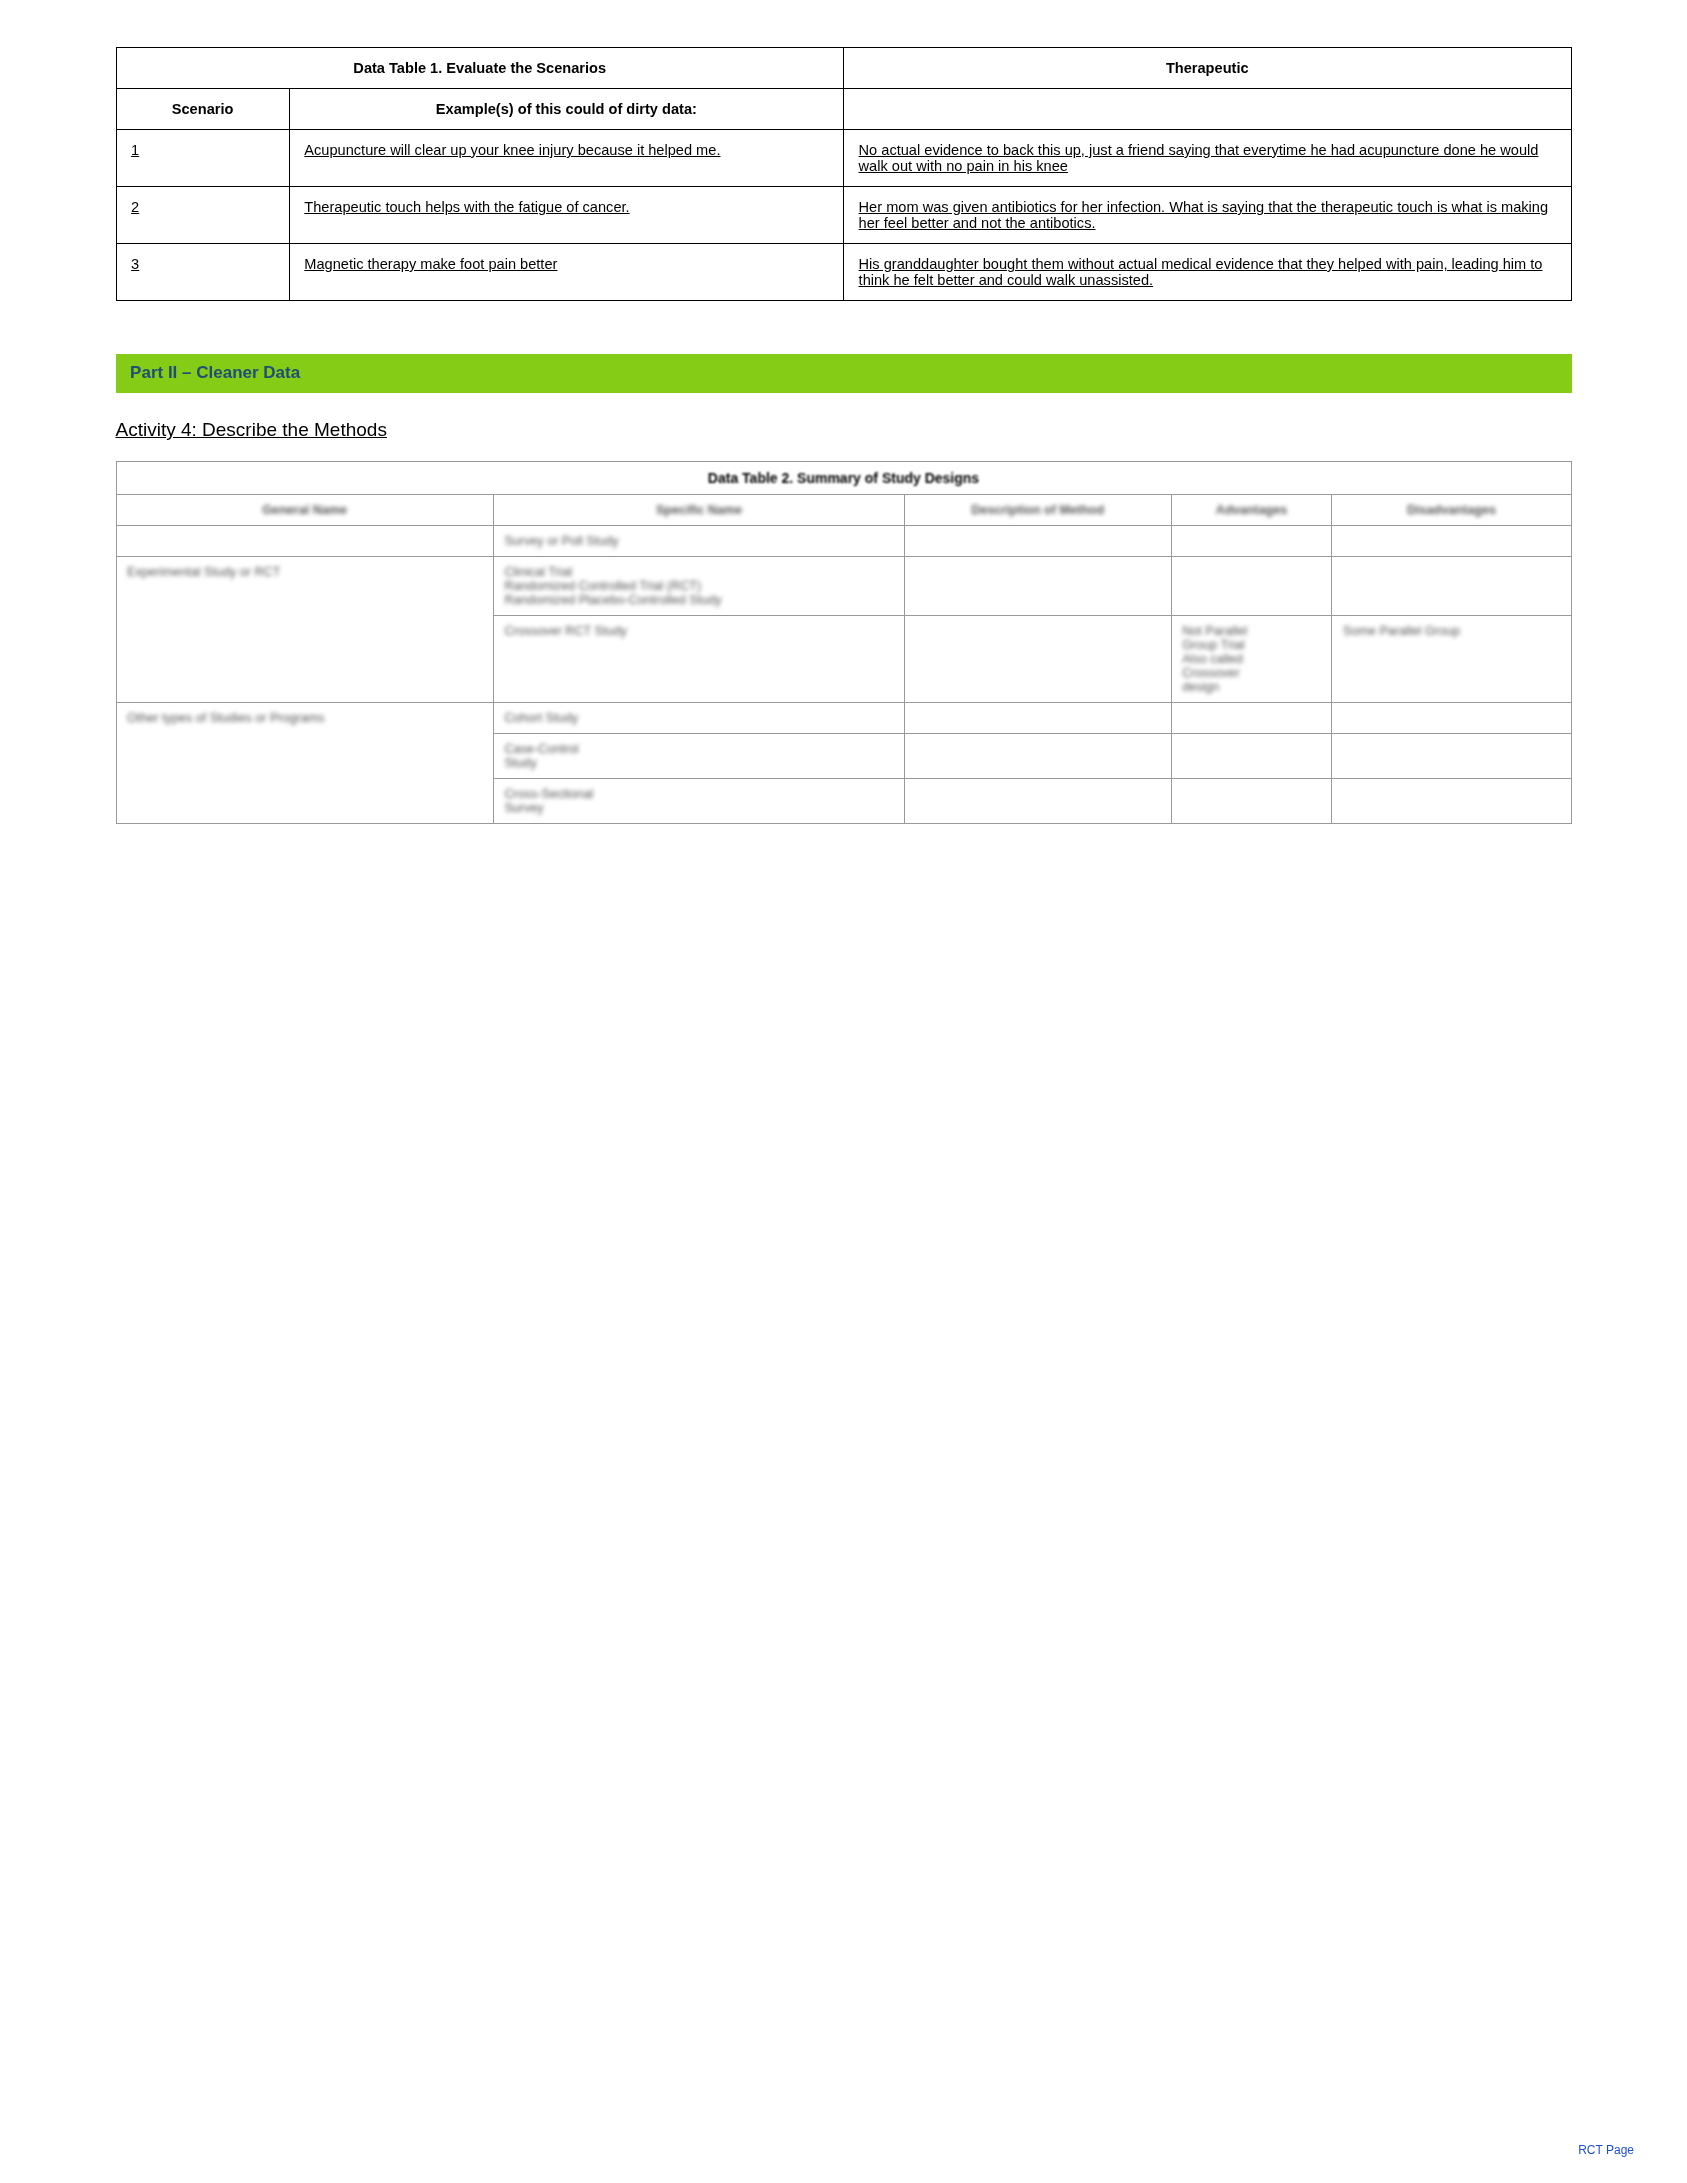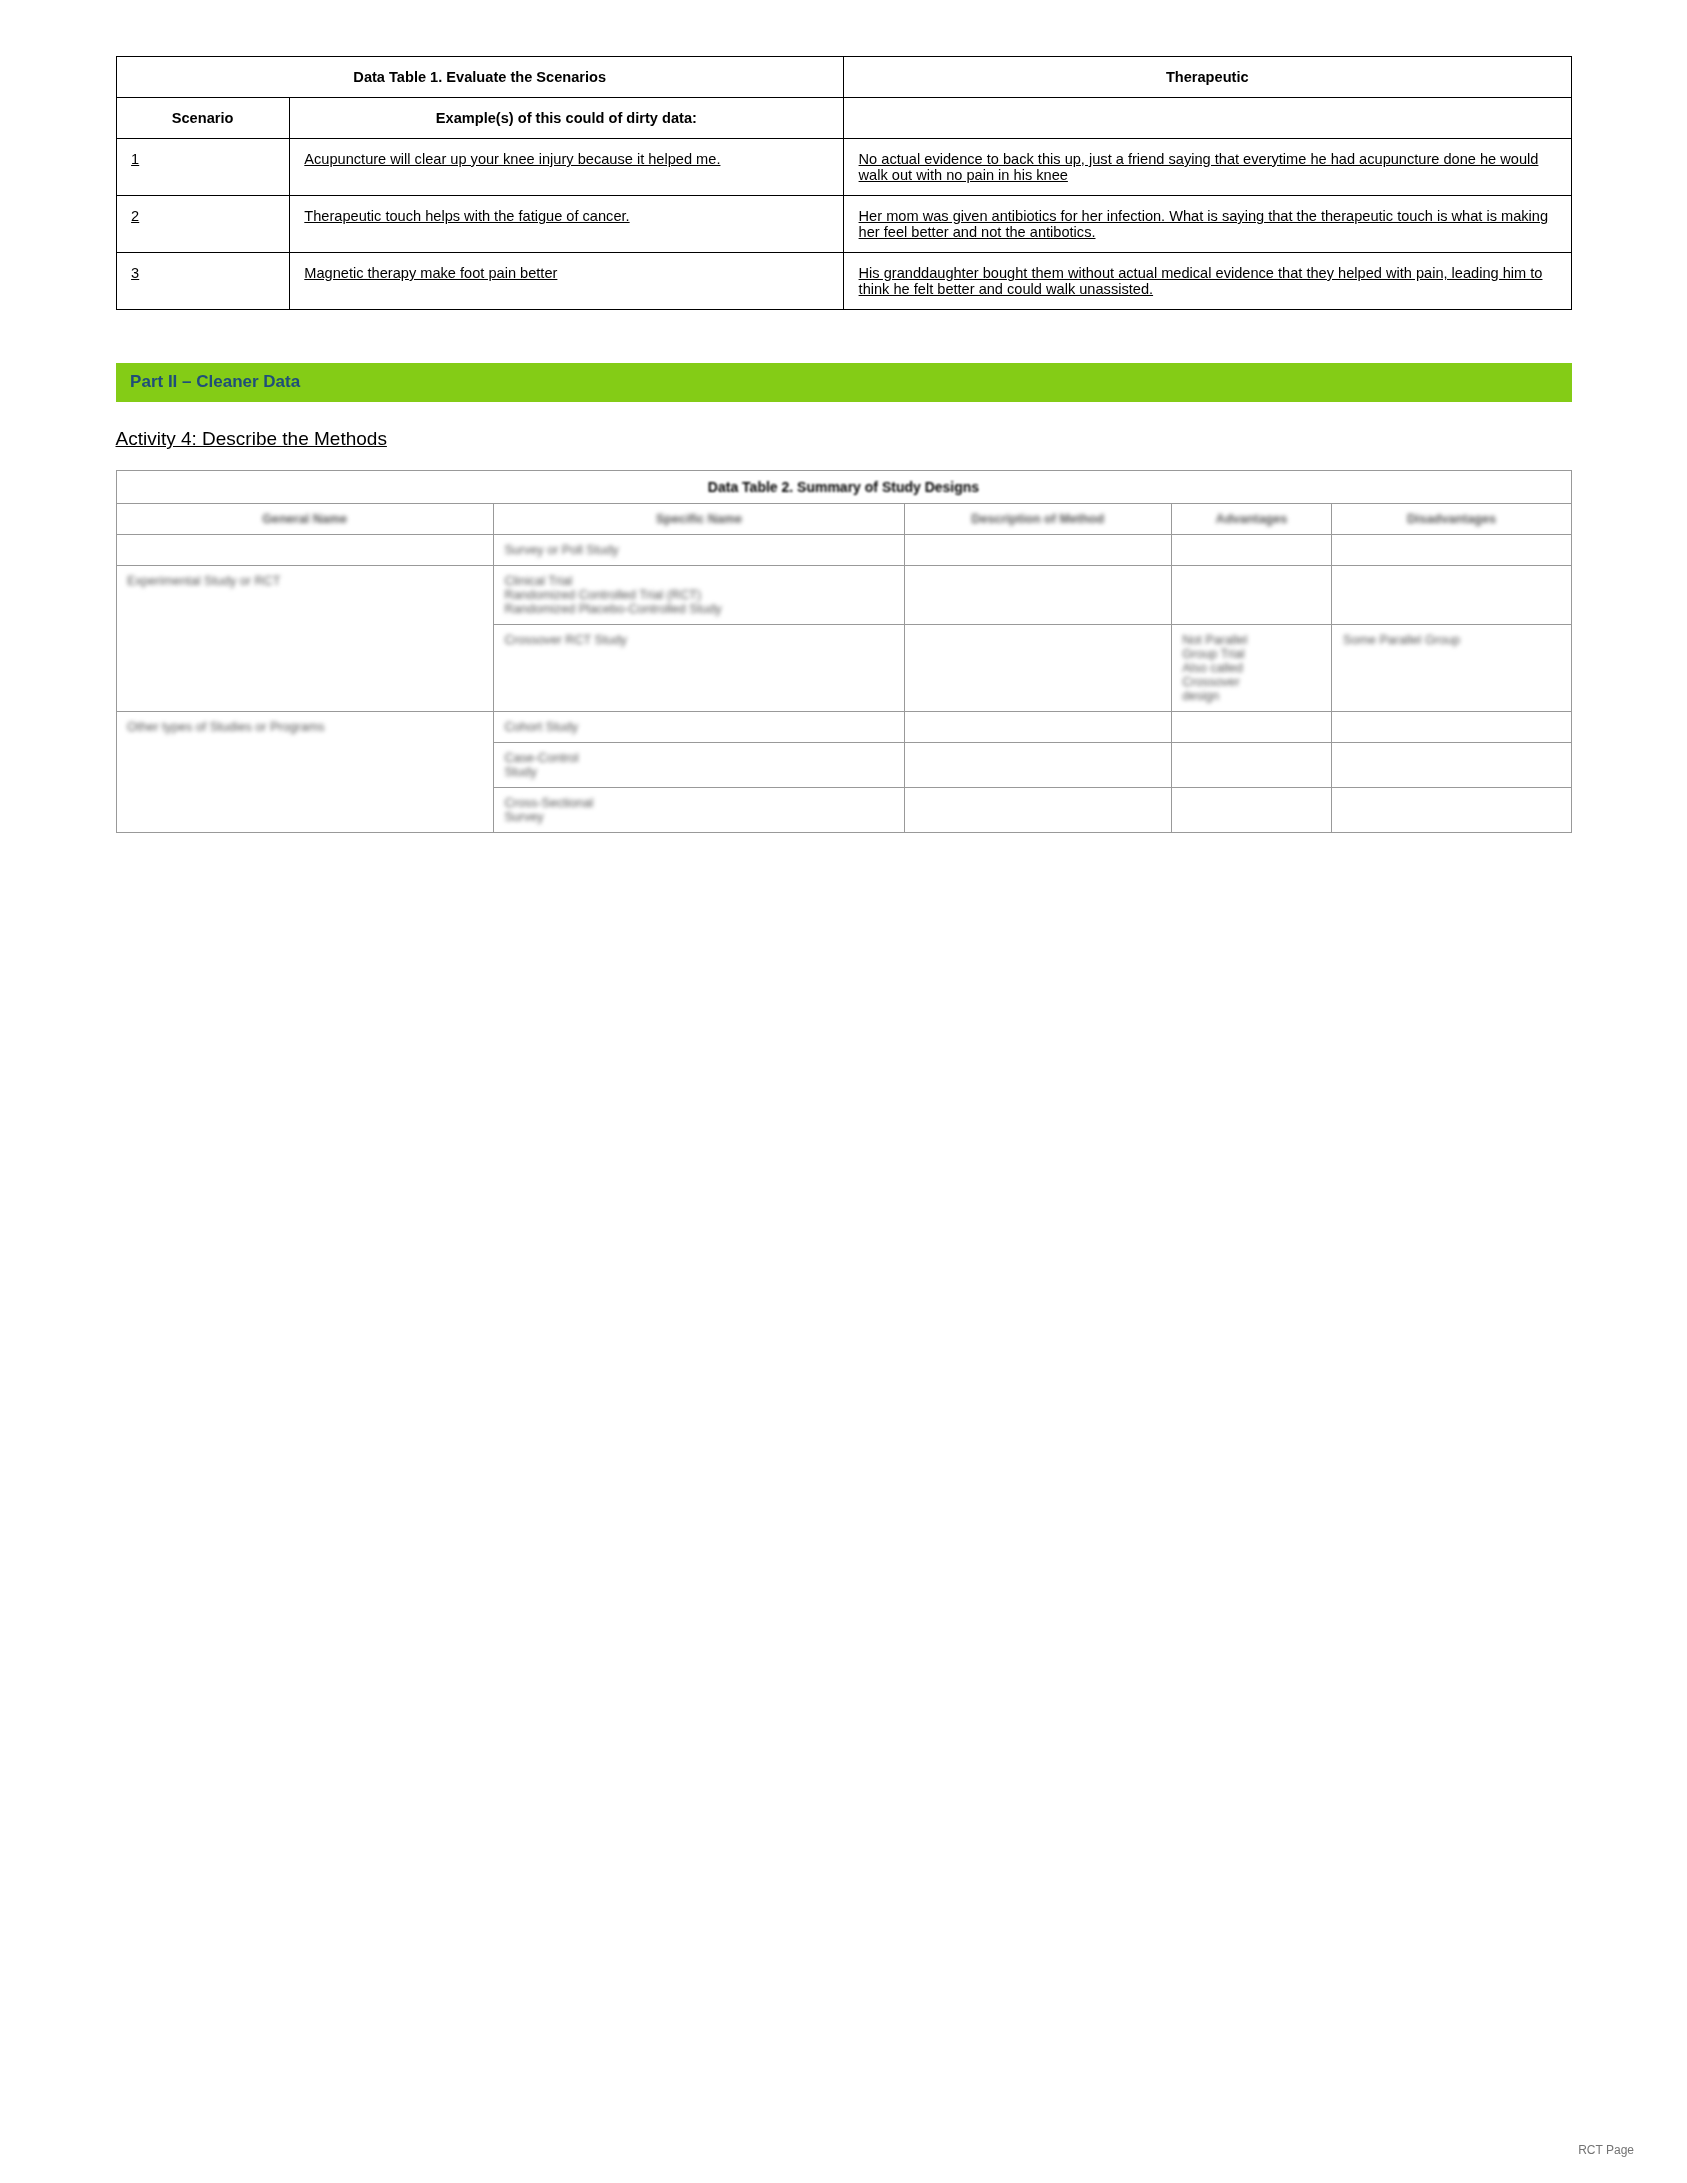--- a/index.html
+++ b/index.html
@@ -13,21 +13,21 @@
       font-family: Arial, sans-serif;
       font-size: 9.3px;
       color: #000000;
       padding: 40px 53px;
       width: 1687px;
       min-height: 2183px;
     }
 
     .page-content {
       max-width: 1456px;
-      margin: 16px auto;
+      margin: 7px auto;
     }
 
     
     .data-table-1 {
       width: 100%;
       border-collapse: collapse;
       margin-bottom: 53px;
       font-size: 14.6px;
     }
 
@@ -113,21 +113,21 @@
       filter: blur(1.3px);
       font-weight: bold;
       font-size: 14px;
     }
 
     .page-number {
       position: fixed;
       bottom: 26.5px;
       right: 53px;
       font-size: 12px;
-      color: #737373;
+      color: #1d4ed8;
       filter: blur(0.7px);
     }
 
     .table-section {
       margin-bottom: 13.2px;
     }
   </style>
 </head>
 <body>
 

